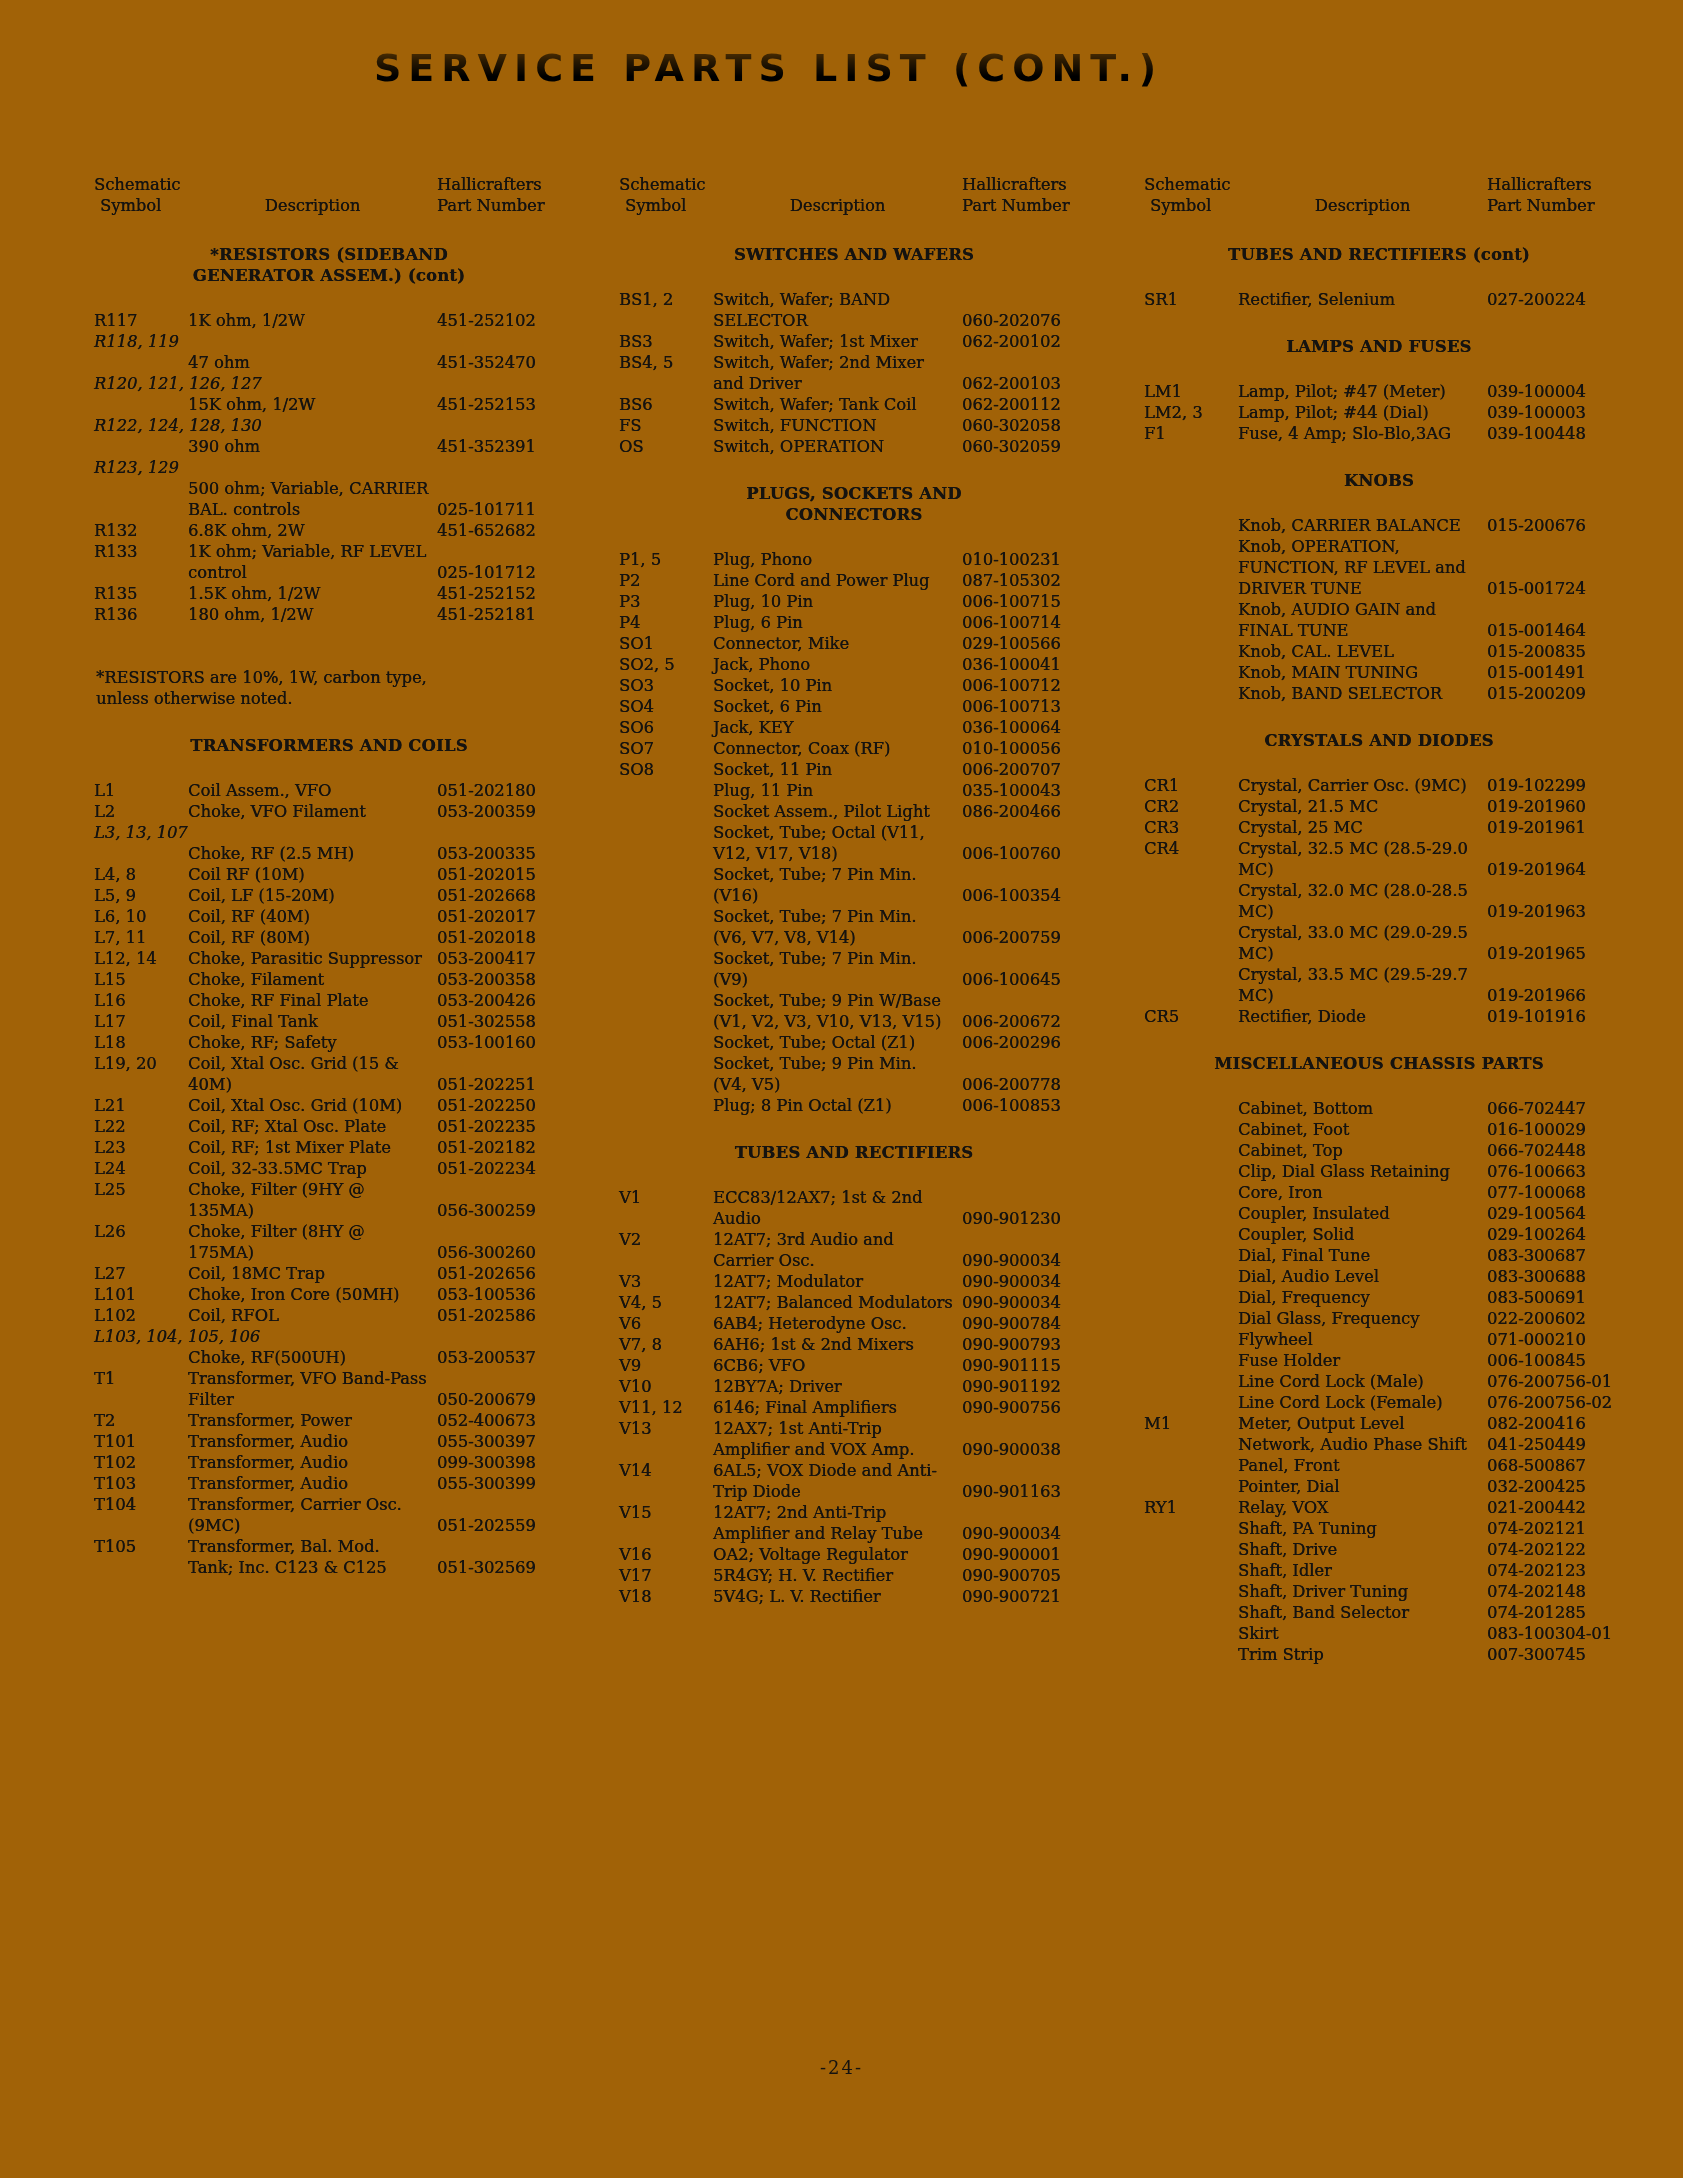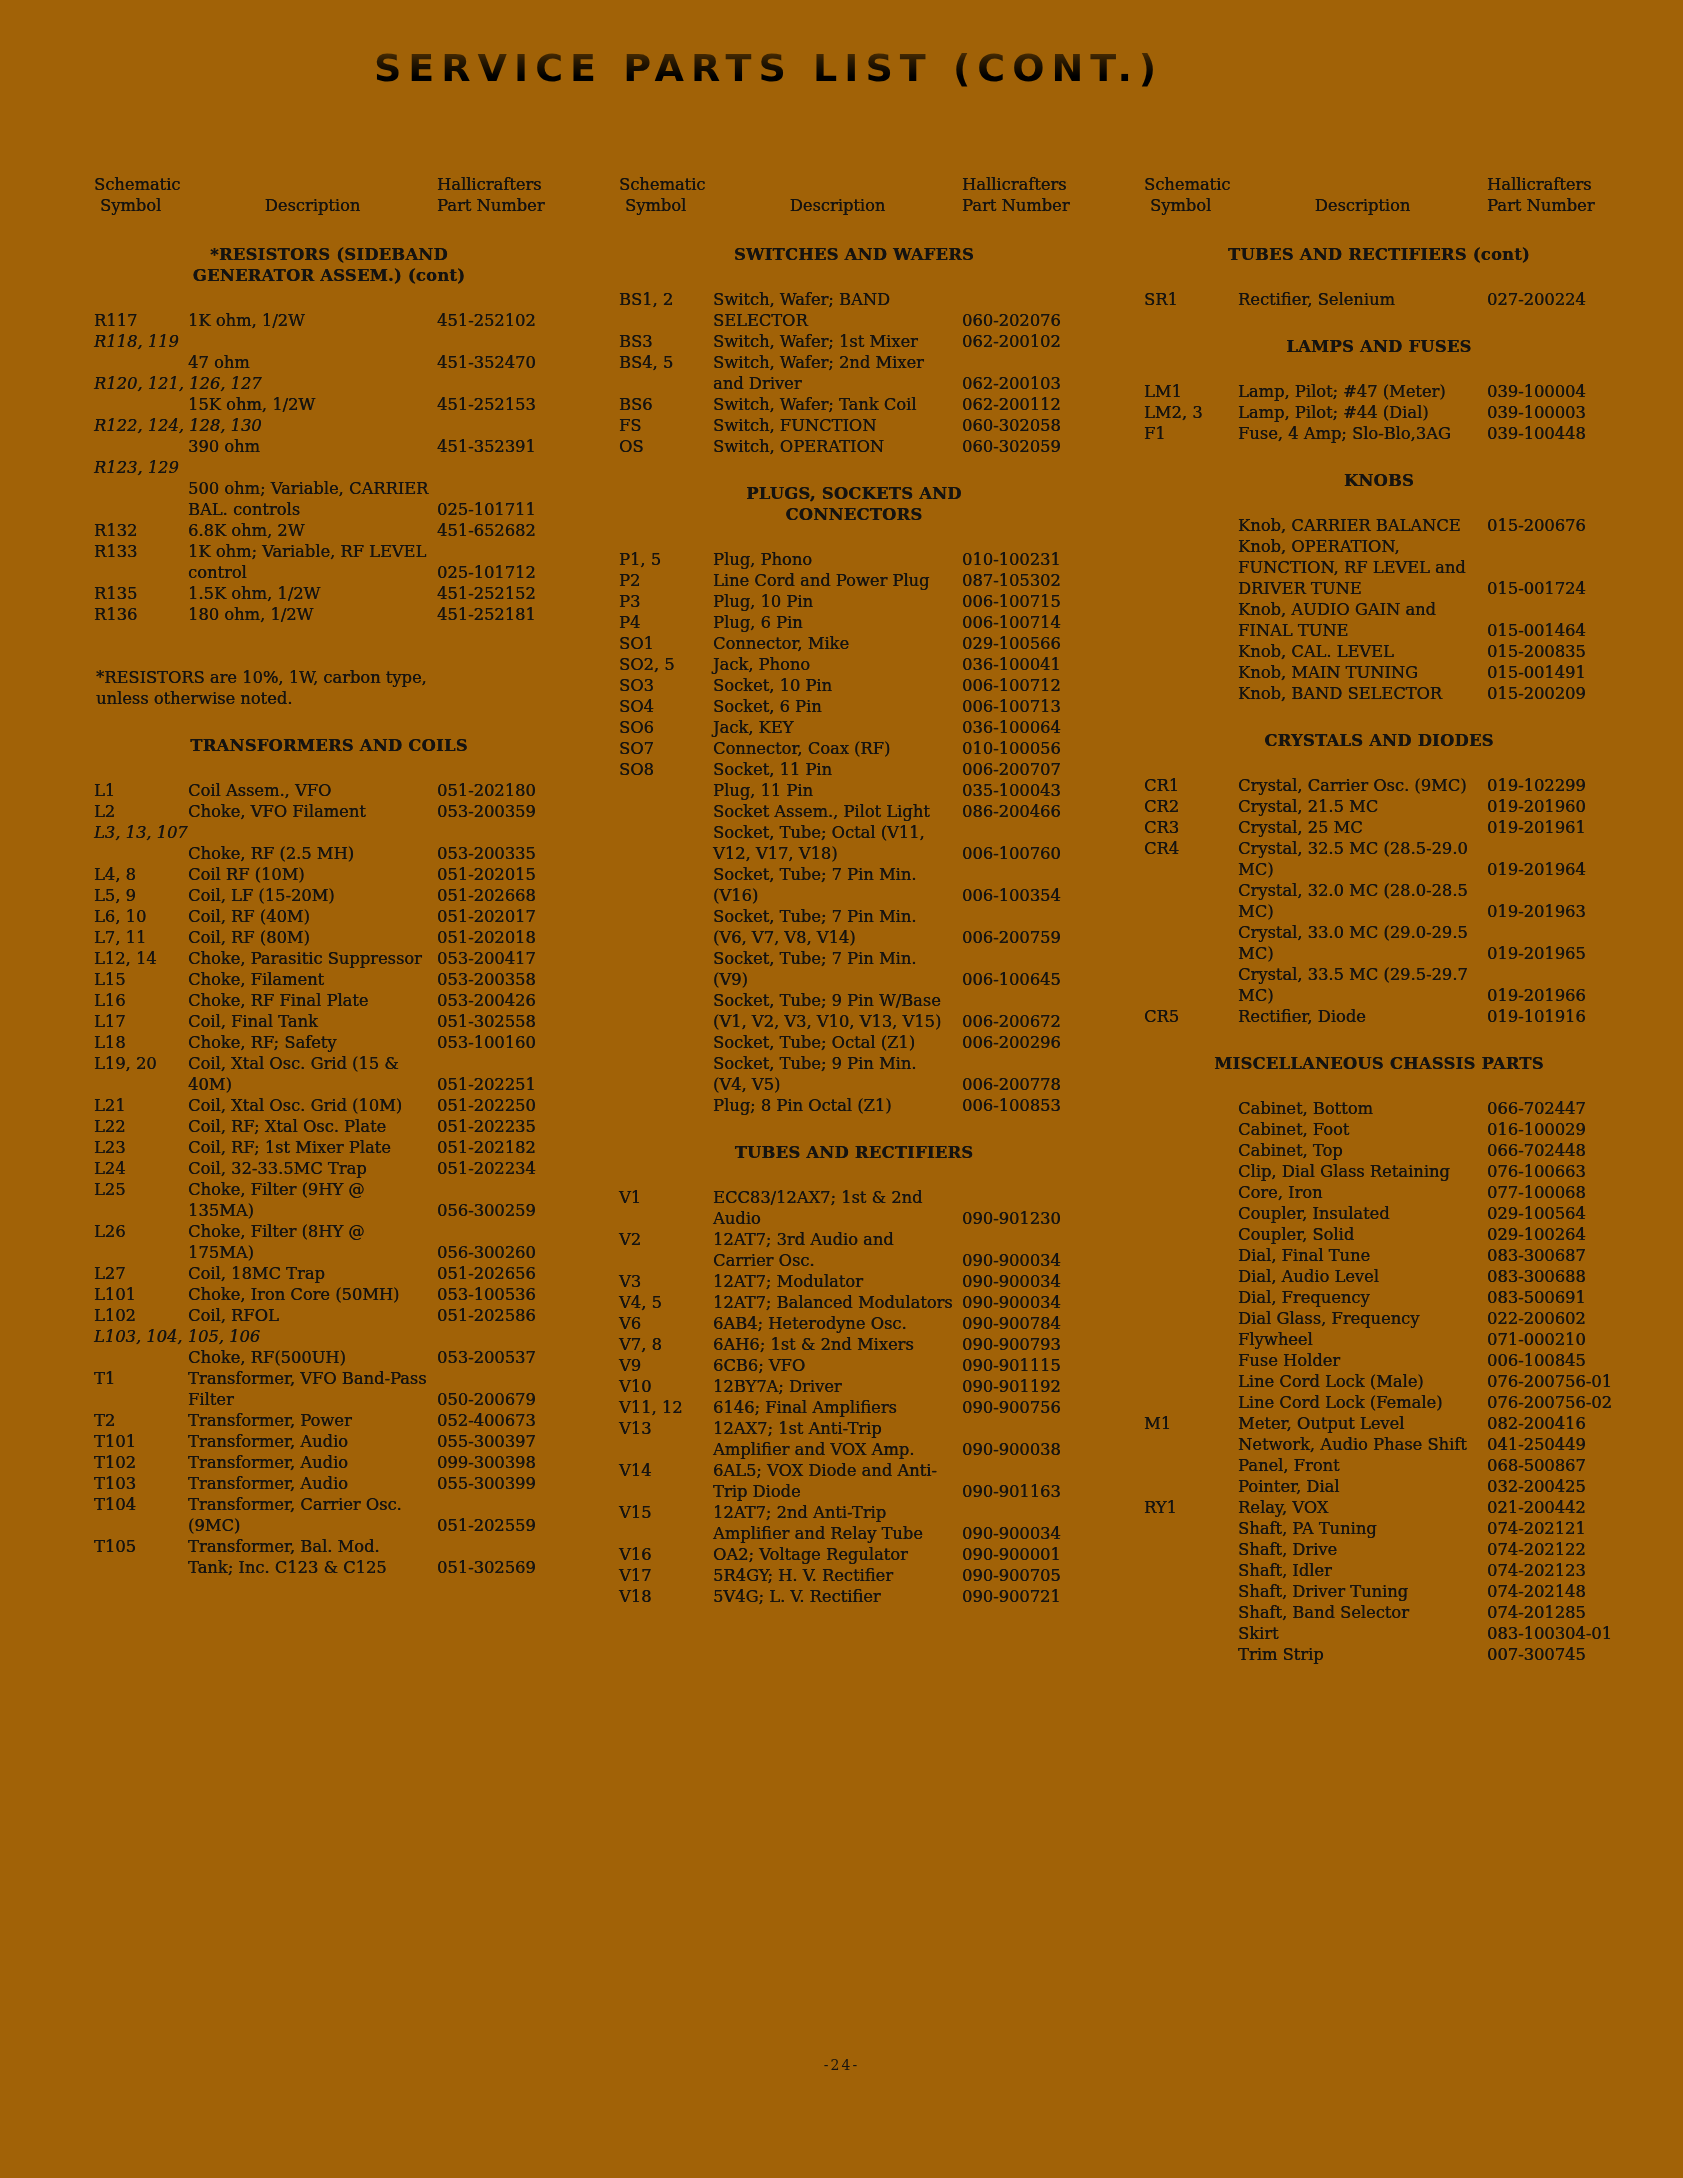--- a/index.html
+++ b/index.html
@@ -54,21 +54,21 @@
   .c-part{align-self:end;white-space:nowrap;}
   .sym-full{white-space:nowrap;font-style:italic;}
   .note{
     margin:42px 0 10px 2px;
     max-width:356px;
   }
   .footer{
     position:absolute;
     top:2057px;left:0;width:100%;
     text-align:center;
-    font-size:14px;
+    font-size:18px;
     letter-spacing:2px;
   }
 </style>
 </head>
 <body>
 
 <div class="page">
   <h1 class="title">SERVICE PARTS LIST (CONT.)</h1>
   <div class="columns" id="columns">
   <div class="column">

